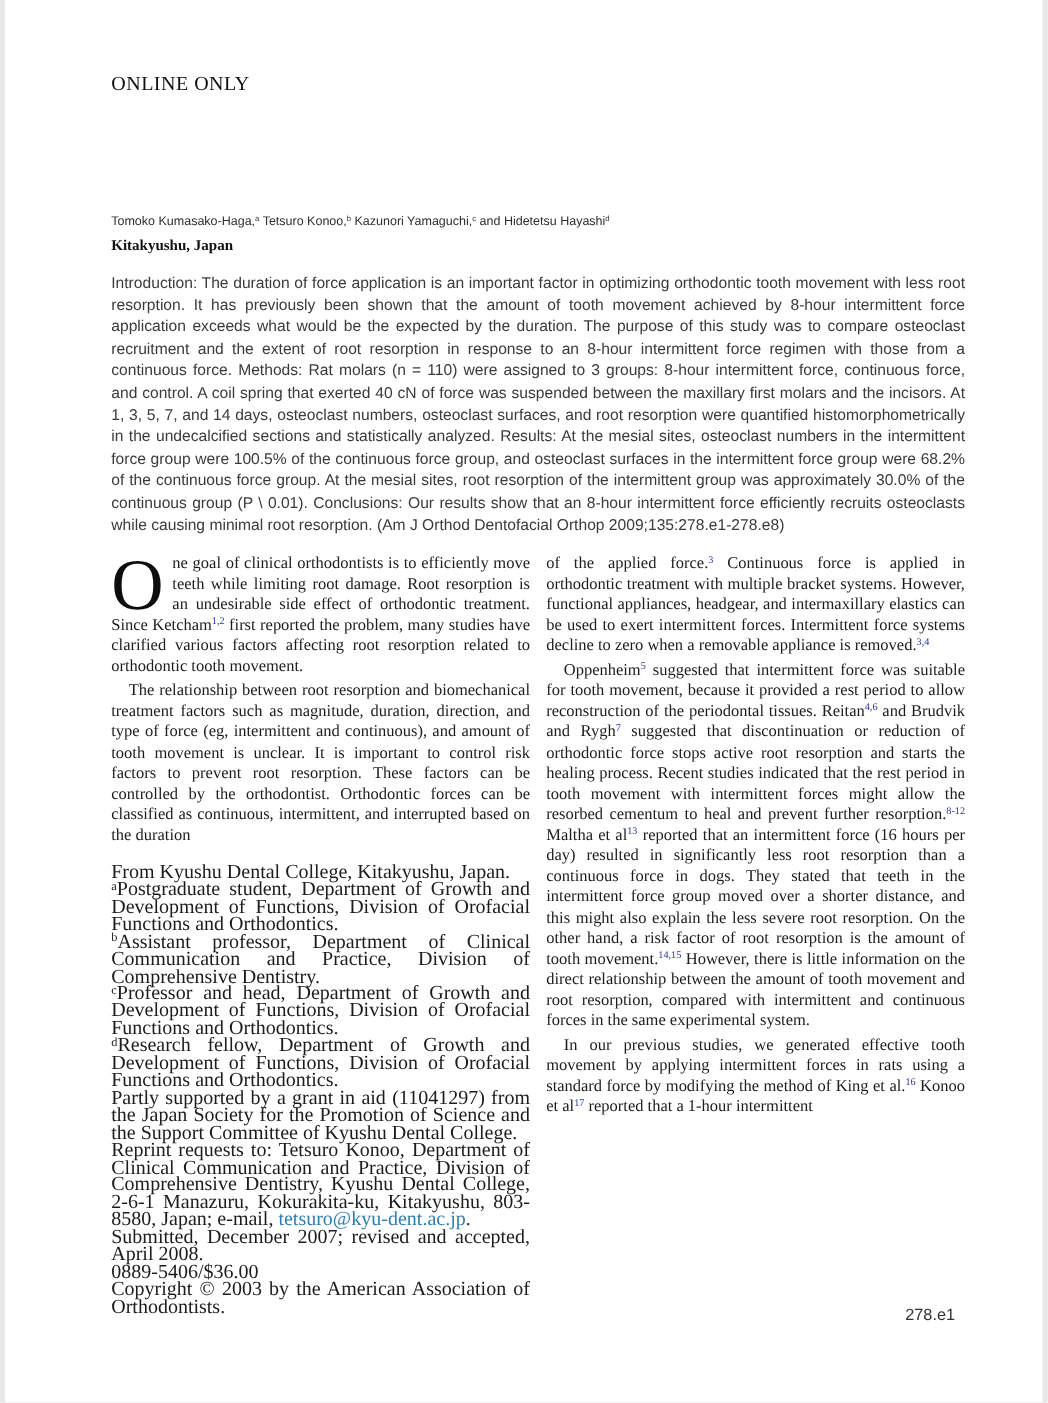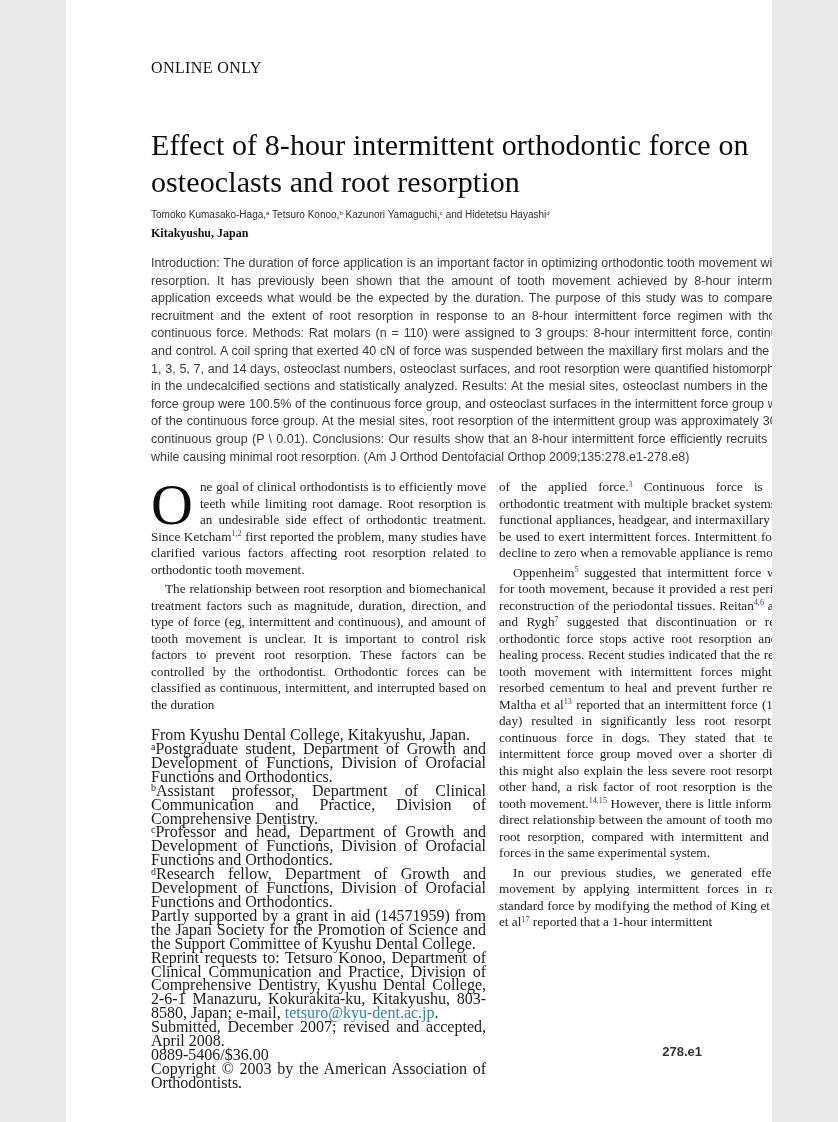--- a/index.html
+++ b/index.html
@@ -1,18 +1,18 @@
 <!DOCTYPE html>
 <html lang="en" style="--cite-color: #2b3a9a; --link-color: #2e7fae;"><head>
 <meta charset="utf-8">
 <style>
   html,body { margin:0; padding:0; background:#e8e8e8; }
   .page {
     position:relative;
-    width:706px; height:1122px;
+    width:830px; height:1122px;
     margin:0 auto;
     background:#ffffff;
     font-family:"Liberation Serif","DejaVu Serif",serif;
     color:#1c1c1c;
     overflow:hidden;
   }
   .content { position:absolute; left:85px; top:0; width:683px; }
 
   .online-only {
     margin-top:60px;
@@ -86,49 +86,49 @@
     color:#1c1c1c;
   }
   .footnotes p { margin:0; }
   .footnotes sup { top:-0.45em; }
   .link { color:var(--link-color,#2e7fae);margin-top:32px; }
 
   .pagenum {
     position:absolute;
     right:70px; top:1044px;
     font-family:"Liberation Sans","DejaVu Sans",sans-serif;
-    font-size:13px; color:#333;font-weight:bold;
+    font-size:13px; color:#333;
   }
 </style>
 </head>
 <body>
 
 <div class="page">
   <div class="content">
 
     <div class="online-only">ONLINE ONLY</div>
 
-    <h1 class="title"><span>Effect of 8-hour intermittent orthodontic force on</span><br><span>osteoclasts and root resorption</span></h1>
+    <h1 class="title"><br></h1>
 
     <div class="authors">Tomoko Kumasako-Haga,<sup>a</sup> Tetsuro Konoo,<sup>b</sup> Kazunori Yamaguchi,<sup>c</sup> and Hidetetsu Hayashi<sup>d</sup></div>
     <div class="location">Kitakyushu, Japan</div>
 
     <p class="abstract">Introduction: The duration of force application is an important factor in optimizing orthodontic tooth movement with less root resorption. It has previously been shown that the amount of tooth movement achieved by 8-hour intermittent force application exceeds what would be the expected by the duration. The purpose of this study was to compare osteoclast recruitment and the extent of root resorption in response to an 8-hour intermittent force regimen with those from a continuous force. Methods: Rat molars (n = 110) were assigned to 3 groups: 8-hour intermittent force, continuous force, and control. A coil spring that exerted 40 cN of force was suspended between the maxillary first molars and the incisors. At 1, 3, 5, 7, and 14 days, osteoclast numbers, osteoclast surfaces, and root resorption were quantified histomorphometrically in the undecalcified sections and statistically analyzed. Results: At the mesial sites, osteoclast numbers in the intermittent force group were 100.5% of the continuous force group, and osteoclast surfaces in the intermittent force group were 68.2% of the continuous force group. At the mesial sites, root resorption of the intermittent group was approximately 30.0% of the continuous group (P \ 0.01). Conclusions: Our results show that an 8-hour intermittent force efficiently recruits osteoclasts while causing minimal root resorption. (Am J Orthod Dentofacial Orthop 2009;135:278.e1-278.e8)</p>
 
     <div class="columns">
       <div class="col">
         <p class="body"><span class="dropcap">O</span><span>ne goal of clinical orthodontists is to efficiently move teeth while limiting root damage. Root resorption is an undesirable side effect of orthodontic treatment. Since Ketcham<sup class="cite">1,2</sup> first reported the problem, many studies have clarified various factors affecting root resorption related to orthodontic tooth movement.</span></p>
         <p class="body indent">The relationship between root resorption and biomechanical treatment factors such as magnitude, duration, direction, and type of force (eg, intermittent and continuous), and amount of tooth movement is unclear. It is important to control risk factors to prevent root resorption. These factors can be controlled by the orthodontist. Orthodontic forces can be classified as continuous, intermittent, and interrupted based on the duration</p>
         <div class="footnotes">
             <p>From Kyushu Dental College, Kitakyushu, Japan.</p>
             <p><sup>a</sup>Postgraduate student, Department of Growth and Development of Functions, Division of Orofacial Functions and Orthodontics.</p>
             <p><sup>b</sup>Assistant professor, Department of Clinical Communication and Practice, Division of Comprehensive Dentistry.</p>
             <p><sup>c</sup>Professor and head, Department of Growth and Development of Functions, Division of Orofacial Functions and Orthodontics.</p>
             <p><sup>d</sup>Research fellow, Department of Growth and Development of Functions, Division of Orofacial Functions and Orthodontics.</p>
-            <p>Partly supported by a grant in aid (14571959) from the Japan Society for the Promotion of Science and the Support Committee of Kyushu Dental College.</p>
+            <p>Partly supported by a grant in aid (11041297) from the Japan Society for the Promotion of Science and the Support Committee of Kyushu Dental College.</p>
             <p>Reprint requests to: Tetsuro Konoo, Department of Clinical Communication and Practice, Division of Comprehensive Dentistry, Kyushu Dental College, 2-6-1 Manazuru, Kokurakita-ku, Kitakyushu, 803-8580, Japan; e-mail, <span class="link">tetsuro@kyu-dent.ac.jp</span>.</p>
             <p>Submitted, December 2007; revised and accepted, April 2008.</p>
             <p>0889-5406/$36.00</p>
             <p>Copyright © 2003 by the American Association of Orthodontists.</p>
           </div>
       </div>
       <div class="col">
         <p class="body">of the applied force.<sup class="cite">3</sup> Continuous force is applied in orthodontic treatment with multiple bracket systems. However, functional appliances, headgear, and intermaxillary elastics can be used to exert intermittent forces. Intermittent force systems decline to zero when a removable appliance is removed.<sup class="cite">3,4</sup></p>
         <p class="body indent">Oppenheim<sup class="cite">5</sup> suggested that intermittent force was suitable for tooth movement, because it provided a rest period to allow reconstruction of the periodontal tissues. Reitan<sup class="cite">4,6</sup> and Brudvik and Rygh<sup class="cite">7</sup> suggested that discontinuation or reduction of orthodontic force stops active root resorption and starts the healing process. Recent studies indicated that the rest period in tooth movement with intermittent forces might allow the resorbed cementum to heal and prevent further resorption.<sup class="cite">8-12</sup> Maltha et al<sup class="cite">13</sup> reported that an intermittent force (16 hours per day) resulted in significantly less root resorption than a continuous force in dogs. They stated that teeth in the intermittent force group moved over a shorter distance, and this might also explain the less severe root resorption. On the other hand, a risk factor of root resorption is the amount of tooth movement.<sup class="cite">14,15</sup> However, there is little information on the direct relationship between the amount of tooth movement and root resorption, compared with intermittent and continuous forces in the same experimental system.</p>
         <p class="body indent">In our previous studies, we generated effective tooth movement by applying intermittent forces in rats using a standard force by modifying the method of King et al.<sup class="cite">16</sup> Konoo et al<sup class="cite">17</sup> reported that a 1-hour intermittent</p>

